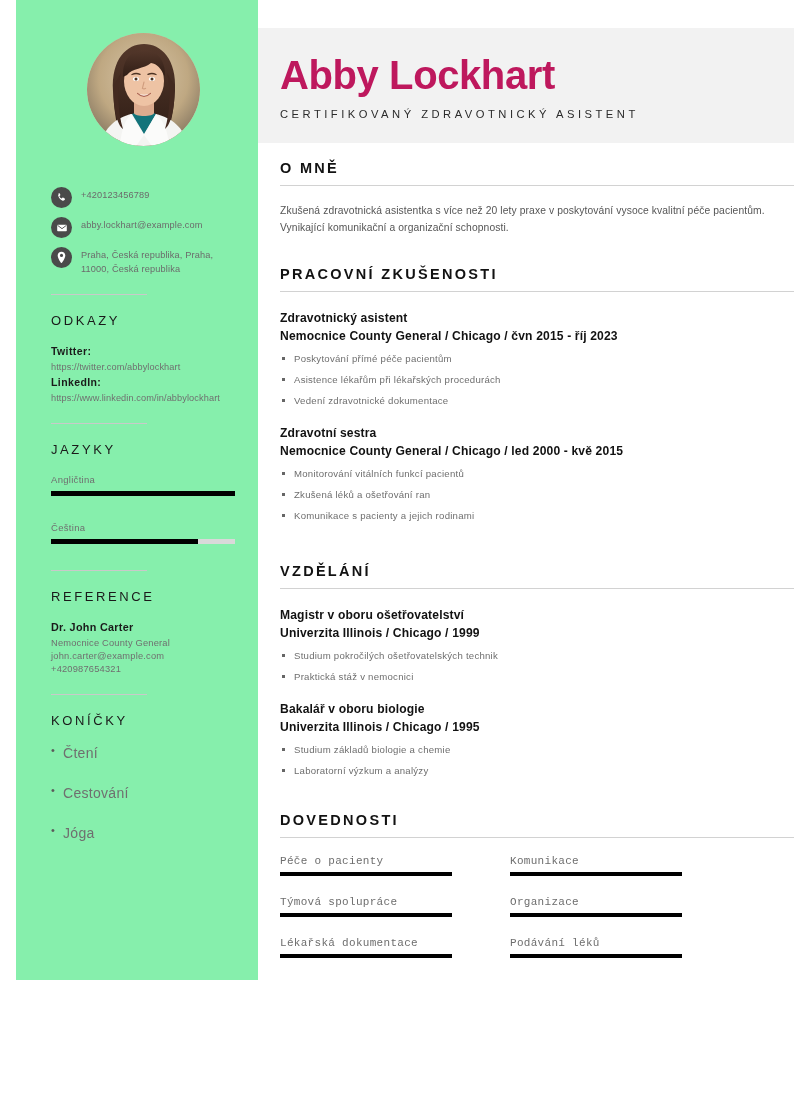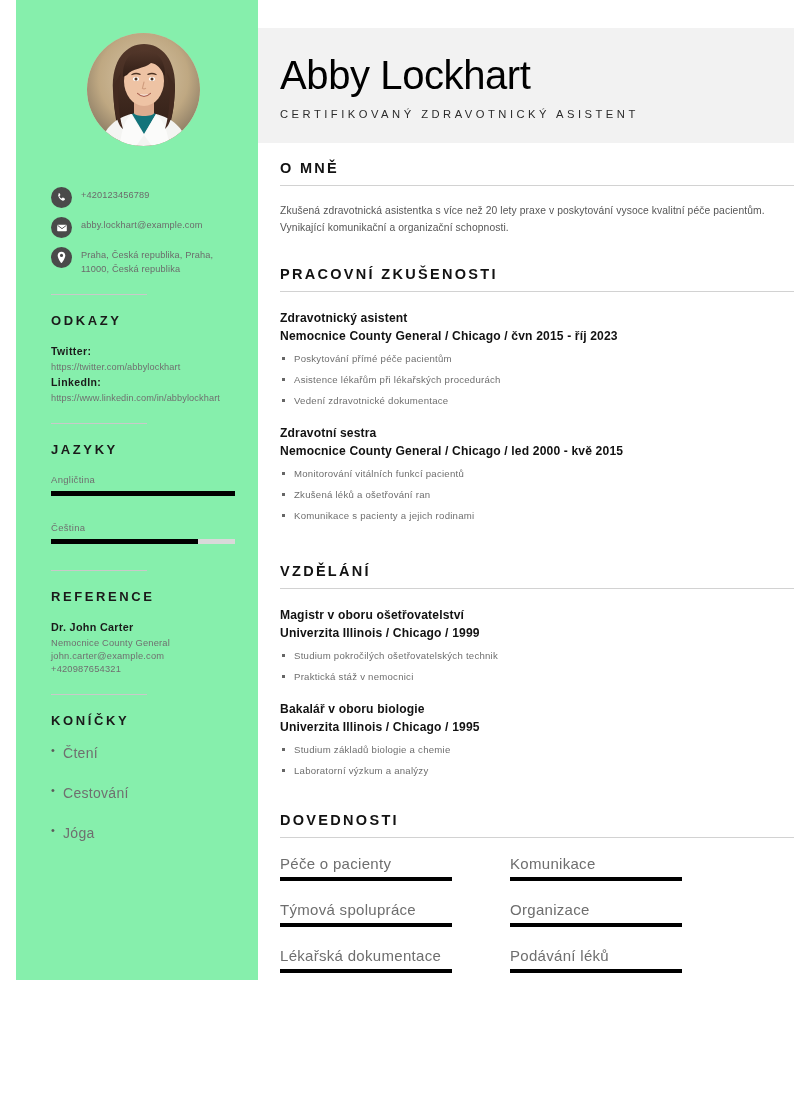--- a/index.html
+++ b/index.html
@@ -70,21 +70,21 @@
 
   .sb-divider {
     width: 96px;
     height: 1px;
     background: #c9c9c9;
     margin: 18px 0 18px 0;
   }
 
   .sb-heading {
     font-size: 13px;
-    font-weight: bold;
+    font-weight: normal;
     letter-spacing: 2.6px;
     color: #1a1a1a;
     margin-bottom: 17px;
     text-transform: uppercase;
   }
 
   .link-label {
     font-size: 10.5px;
     font-weight: bold;
     color: #1a1a1a;
@@ -162,22 +162,22 @@
   .name-band {
     position: absolute;
     left: 0; top: 28px;
     width: 536px;
     height: 115px;
     background: #f2f2f2;
     padding: 24px 0 0 22px;
   }
   .full-name {
     font-size: 40px;
-    font-weight: normal;
-    color: #000000;
+    font-weight: bold;
+    color: #be185d;
     letter-spacing: -.4px;
     line-height: 46px;
   }
   .job-title {
     margin-top: 10px;
     font-size: 11.2px;
     letter-spacing: 3.5px;
     color: #2b2b2b;
     text-transform: uppercase;
   }
@@ -245,24 +245,25 @@
   }
 
   .skills-grid {
     display: grid;
     grid-template-columns: 172px 58px 172px;
     row-gap: 20px;
   }
   .skill-cell { grid-column: 1; }
   .skill-cell.c2 { grid-column: 3; }
   .skill-name {
-    font-size: 15px;
+    font-size: 11px;
     color: #6e6e6e;
     letter-spacing: .3px;
     margin-bottom: 5px;
+    font-family: Liberation Mono, monospace;
   }
   .skill-track {
     position: relative;
     width: 172px;
     height: 4px;
     background: #dcdcdc;
   }
   .skill-fill {
     position: absolute; left: 0; top: 0;
     height: 4px;

